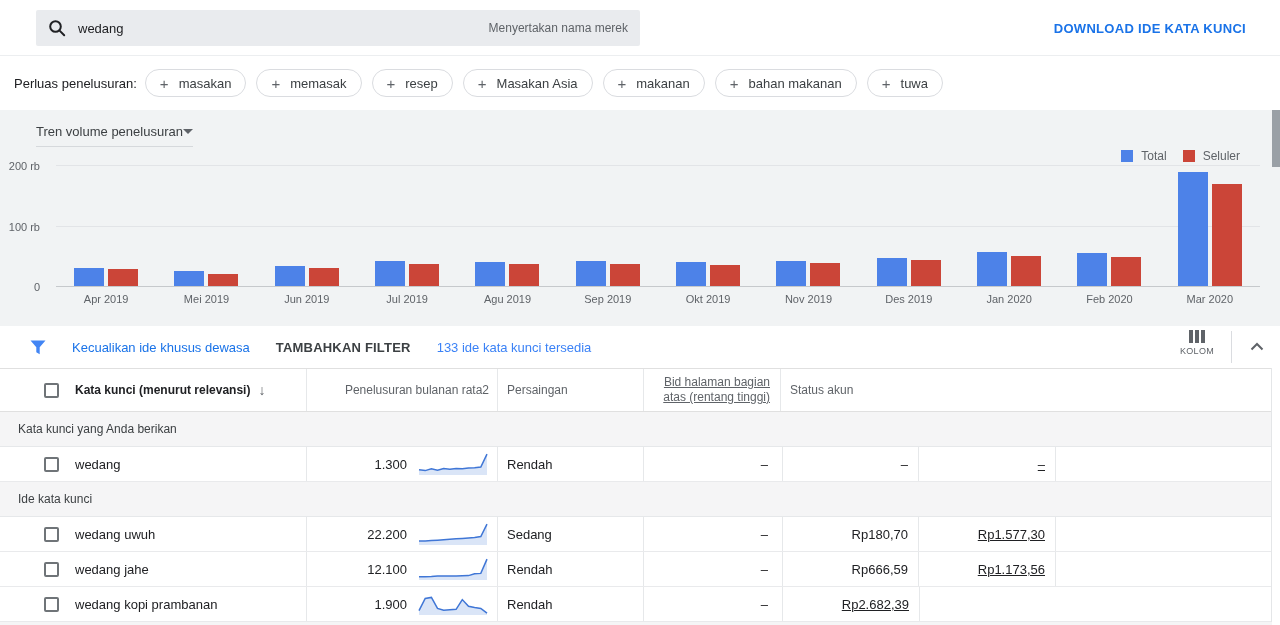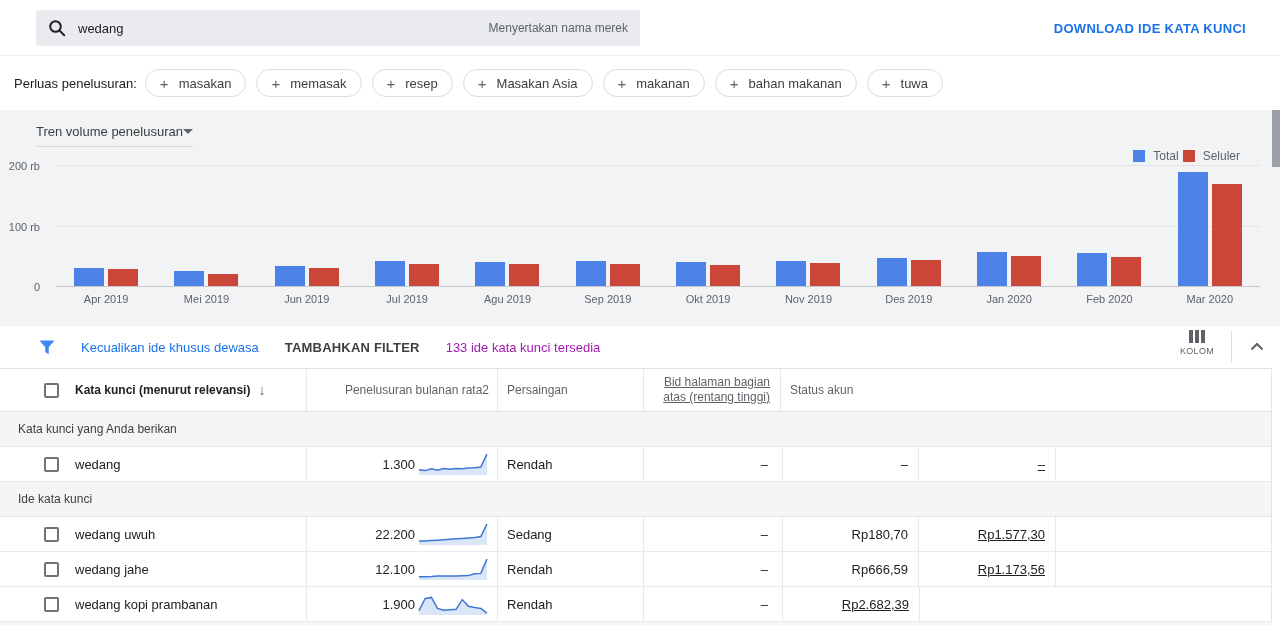--- a/index.html
+++ b/index.html
@@ -25,43 +25,43 @@
     font-size:13px; color:#3c4043; white-space:nowrap; }
   .chip .plus { color:#5f6368; font-size:15px; line-height:1; }
 
   
   .chart-section { height:216px; background:#f1f3f4; position:relative; }
   .chart-title-wrap { position:absolute; left:36px; top:14px; display:flex; align-items:center;
     gap:0; padding-bottom:7px; border-bottom:1px solid #d6d9dc; cursor:pointer; }
   .chart-title { font-size:13px; color:#3c4043; }
   .caret-down { width:0; height:0; border-left:5px solid transparent; border-right:5px solid transparent;
     border-top:5px solid #5f6368; }
-  .legend { position:absolute; right:40px; top:39px; display:flex; gap:4px;margin-left:42px; }
+  .legend { position:absolute; right:40px; top:39px; display:flex; gap:16px;margin-left:42px; }
   .legend-item { display:flex; align-items:center; gap:8px; }
   .legend-swatch { width:12px; height:12px; display:inline-block; }
   .legend-label { font-size:12px; color:#5f6368; }
   .plot-area { position:absolute; left:0; right:0; top:56px; }
   .plot { position:relative; height:121px; margin-left:56px; margin-right:20px; }
   .gridline { position:absolute; left:0; right:0; height:1px; background:#e2e4e7; }
   .baseline { position:absolute; left:0; right:0; bottom:0; height:1px; background:#c6c9cc; }
   .bars { position:absolute; left:0; right:0; bottom:1px; top:0; display:flex; align-items:flex-end; }
   .bar-group { flex:1; display:flex; justify-content:center; align-items:flex-end; gap:4px; }
   .bar { width:30px; }
   .yticks { position:absolute; left:0; top:56px; width:48px; height:121px; }
   .ytick { position:absolute; right:8px; transform:translateY(50%); font-size:11px; color:#5f6368; }
   .x-labels { display:flex; margin-left:56px; margin-right:20px; padding-top:6px; }
   .xlabel { flex:1; text-align:center; font-size:11px; color:#5f6368; }
   .vscroll-thumb { position:absolute; right:0; top:0; width:8px; height:57px; background:#9aa0a6; }
 
   
-  .filter-bar { height:42px; background:#fff; display:flex; align-items:center; padding-left:30px; position:relative;margin-left:9px; }
+  .filter-bar { height:42px; background:#fff; display:flex; align-items:center; padding-left:30px; position:relative; }
   .funnel { margin-right:26px; display:flex; }
   .exclude-link { font-size:13px; color:#1a73e8; cursor:pointer; margin-right:26px; }
   .add-filter { font-size:13px; font-weight:bold; color:#3c4043; letter-spacing:.2px; cursor:pointer; margin-right:26px; }
-  .available { font-size:13px; color:#a21caf; }
+  .available { font-size:13px; color:#3b82f6; }
   .kolom-btn { position:absolute; right:66px; top:4px; display:flex; flex-direction:column;
     align-items:center; cursor:pointer; }
   .kolom-icon { display:flex; gap:2px; margin-bottom:3px; }
   .kolom-icon span { width:4px; height:13px; background:#5f6368; }
   .kolom-label { font-size:9px; color:#5f6368; letter-spacing:.3px; }
   .toolbar-divider { position:absolute; right:48px; top:5px; width:1px; height:32px; background:#dadce0; }
   .collapse-btn { position:absolute; right:16px; top:11px; cursor:pointer; }
 
   
   .ktable { width:1272px; border-right:1px solid #e4e6e8; }
@@ -79,21 +79,21 @@
   .header-row .c2, .header-row .c4, .header-row .c5, .header-row .c6 { text-align:right; line-height:15px; }
   .header-row .c1 { color:#202124; font-weight:bold; }
   .col-b { border-left:1px solid #e6e8ea; }
   .checkbox { width:15px; height:15px; border:2px solid #6f7478; border-radius:2px;
     background:#fff; display:inline-block; flex:none; }
   .kw-label { margin-left:16px; }
   .sort-arrow { color:#5f6368; font-weight:normal; font-size:14px; margin-left:8px; }
   .section-row { height:35px; background:#f5f5f6; border-bottom:1px solid #e6e8ea; align-items:center; display:flex; }
   .section-label { font-size:12px; color:#3c4043; padding-left:18px; }
   .data-row { height:35px; border-bottom:1px solid #e9eaec; }
-  .avg-num { margin-right:2px; }
+  .avg-num { margin-right:10px; }
   .spark { flex:none; }
   .bottom-strip { height:3px; background:#f5f5f6; width:1272px; }
 </style>
 </head>
 <body>
 
 <div class="topbar">
   <div class="searchbox">
     <svg width="18" height="18" viewBox="0 0 18 18">
       <circle cx="7.5" cy="7.5" r="5.3" fill="none" stroke="#202124" stroke-width="2"></circle>

